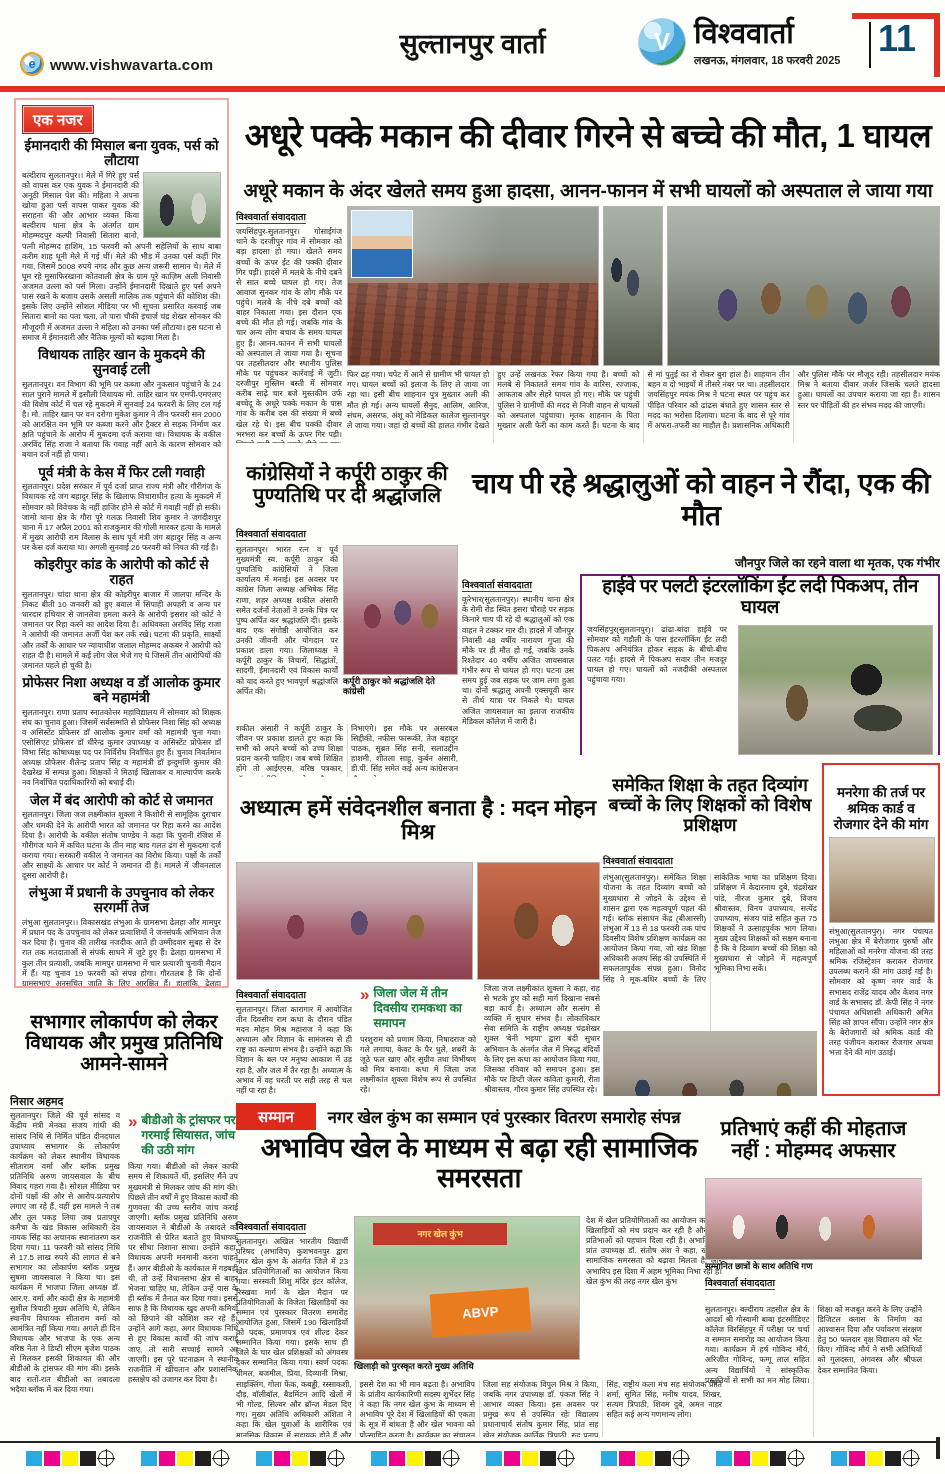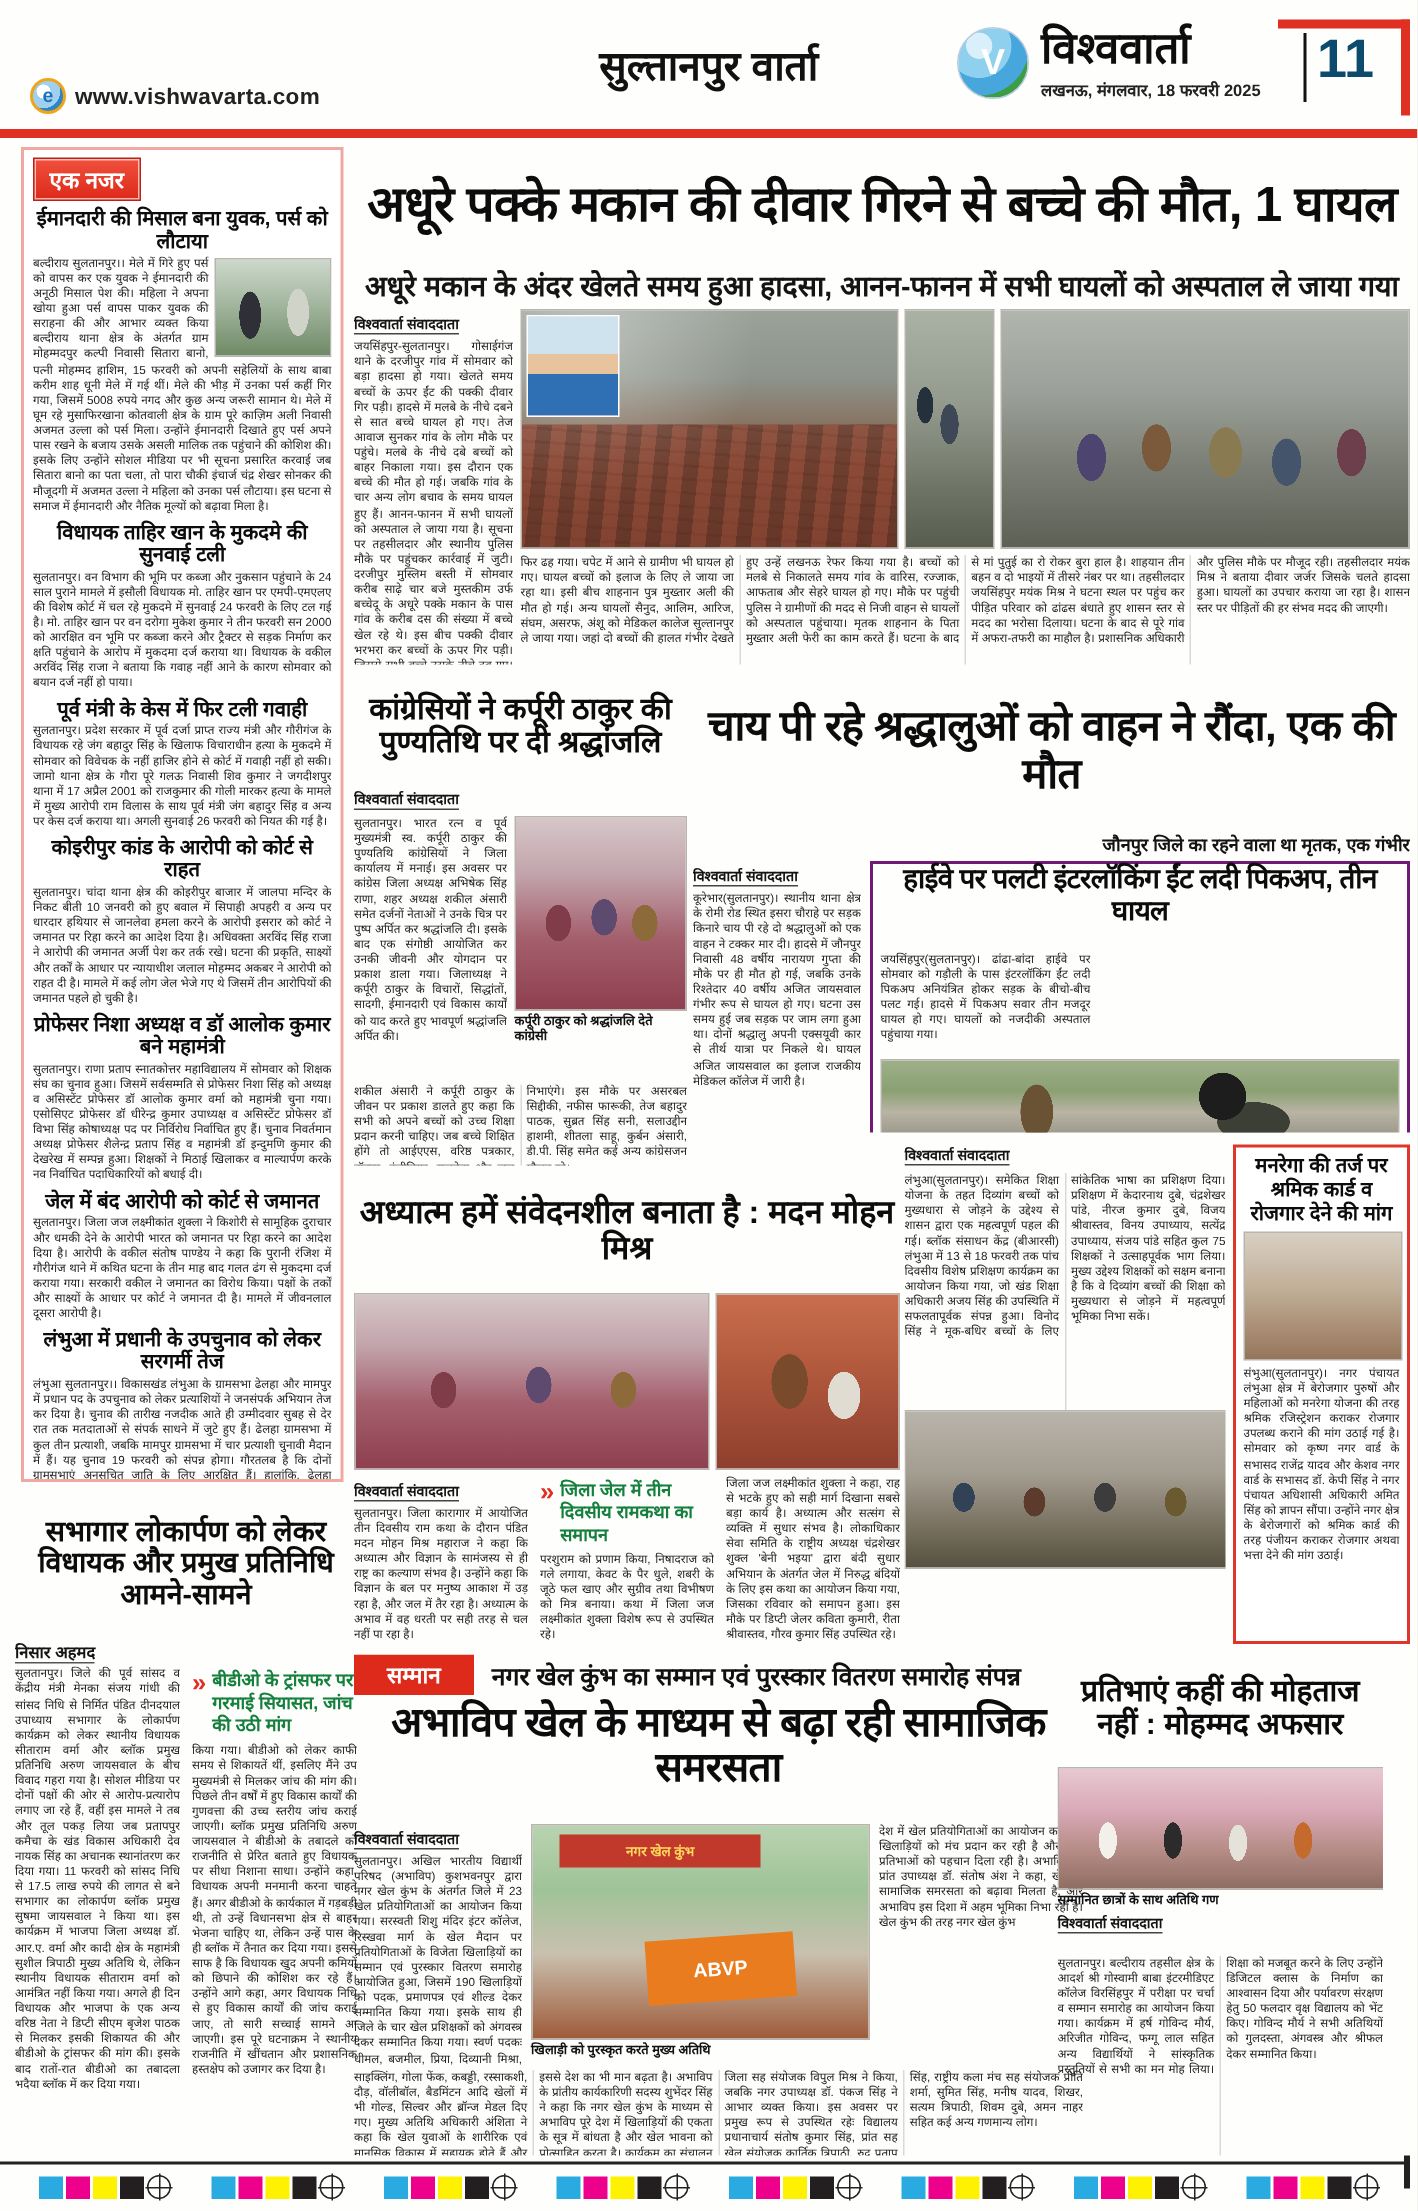--- a/index.html
+++ b/index.html
@@ -124,35 +124,35 @@
   .karp-fig{flex:1;}
   .karp-cont{height:86px;margin-top:3px;}
   
   .tea{left:462px;top:445px;width:478px;height:310px;overflow:hidden;}
   .tea .hl{font-size:28px;letter-spacing:-.4px;}
   .tea-sub{font-size:12px;font-weight:bold;text-align:right;margin:3px 0;}
   .tea-row{display:flex;gap:6px;}
   .tea-c1{width:112px;flex:none;height:246px;}
   .teabox{flex:1;border:2px solid #701a75;padding:0 5px;height:238px;box-sizing:border-box;}
   .teabox .hl{font-size:18.5px;}
-  .teabox-mid{display:flex;gap:11px;height:130px;margin-top:17px;flex-direction:column;}
+  .teabox-mid{display:flex;gap:11px;height:130px;margin-top:7px;}
   .teabox-mid .t{width:140px;flex:none;}
   
   .spirit{left:236px;top:778px;width:364px;height:318px;overflow:hidden;}
   .spirit .hl{font-size:21.5px;}
   .spirit-photos{display:flex;gap:4px;height:118px;margin:4px 0;}
   .spirit-cols{display:flex;gap:8px;height:168px;}
   .spirit-cols .c{width:33.3%;}
   
   .train{left:603px;top:760px;width:214px;height:336px;overflow:hidden;}
   .train .hl{font-size:18px;}
   .train-body{height:158px;margin-top:2px;}
   .train-photo{width:100%;height:104px;}
   
-  .mnrega{left:822px;top:763px;width:118px;height:333px;border:2px solid #e0352a;padding:4px 5px;overflow:hidden;background:#fff;}
+  .mnrega{left:822px;top:763px;width:118px;height:333px;border:2px solid #e0352a;padding:20px 5px;overflow:hidden;background:#fff;}
   .mnrega .hl{font-size:13.5px;line-height:1.18;}
   .mnrega-photo{width:100%;height:84px;margin:4px 0;}
   
   .sports{left:236px;top:1103px;width:486px;height:334px;overflow:hidden;}
   .sports-tagrow{display:flex;align-items:center;gap:12px;}
   .sports-tag{background:linear-gradient(180deg,#ee4b36,#d8261ا7);background:#dd2a1b;color:#fff;font-weight:bold;
       font-size:15px;padding:3px 22px 4px;}
   .sports-kicker{font-weight:bold;font-size:16.5px;color:#101010;}
   .sports .hl{font-size:27px;margin-top:3px;letter-spacing:-.4px;}
   .sports-mid{display:flex;gap:6px;height:160px;margin-top:2px;}
@@ -311,20 +311,21 @@
         </div>
         <div class="bt" style="height:128px;">परशुराम को प्रणाम किया, निषादराज को गले लगाया, केवट के पैर धुले, शबरी के जूठे फल खाए और सुग्रीव तथा विभीषण को मित्र बनाया। कथा में जिला जज लक्ष्मीकांत शुक्ला विशेष रूप से उपस्थित रहे।</div>
       </div>
       <div class="c">
         <div class="bt" style="height:168px;">जिला जज लक्ष्मीकांत शुक्ला ने कहा, राह से भटके हुए को सही मार्ग दिखाना सबसे बड़ा कार्य है। अध्यात्म और सत्संग से व्यक्ति में सुधार संभव है। लोकाधिकार सेवा समिति के राष्ट्रीय अध्यक्ष चंद्रशेखर शुक्ल 'बेनी भइया' द्वारा बंदी सुधार अभियान के अंतर्गत जेल में निरुद्ध बंदियों के लिए इस कथा का आयोजन किया गया, जिसका रविवार को समापन हुआ। इस मौके पर डिप्टी जेलर कविता कुमारी, रीता श्रीवास्तव, गौरव कुमार सिंह उपस्थित रहे।</div>
       </div>
     </div>
   </section>
 
   <section class="abs train">
+    <h2 class="hl">समेकित शिक्षा के तहत दिव्यांग बच्चों के लिए शिक्षकों को विशेष प्रशिक्षण</h2>
     <span class="rep">विश्ववार्ता संवाददाता</span>
     <div class="bt cols2 train-body">लंभुआ(सुलतानपुर)। समेकित शिक्षा योजना के तहत दिव्यांग बच्चों को मुख्यधारा से जोड़ने के उद्देश्य से शासन द्वारा एक महत्वपूर्ण पहल की गई। ब्लॉक संसाधन केंद्र (बीआरसी) लंभुआ में 13 से 18 फरवरी तक पांच दिवसीय विशेष प्रशिक्षण कार्यक्रम का आयोजन किया गया, जो खंड शिक्षा अधिकारी अजय सिंह की उपस्थिति में सफलतापूर्वक संपन्न हुआ। विनोद सिंह ने मूक-बधिर बच्चों के लिए सांकेतिक भाषा का प्रशिक्षण दिया। प्रशिक्षण में केदारनाथ दुबे, चंद्रशेखर पांडे, नीरज कुमार दुबे, विजय श्रीवास्तव, विनय उपाध्याय, सत्येंद्र उपाध्याय, संजय पांडे सहित कुल 75 शिक्षकों ने उत्साहपूर्वक भाग लिया। मुख्य उद्देश्य शिक्षकों को सक्षम बनाना है कि वे दिव्यांग बच्चों की शिक्षा को मुख्यधारा से जोड़ने में महत्वपूर्ण भूमिका निभा सकें।</div>
     <div class="photo ph-meeting train-photo"></div>
     
   </section>
 
   <section class="abs mnrega">
     <h2 class="hl" style="margin:0;">मनरेगा की तर्ज पर श्रमिक कार्ड व रोजगार देने की मांग</h2>
     <div class="photo ph-memo mnrega-photo"></div>
     <div class="bt" style="height:218px;">संभुआ(सुलतानपुर)। नगर पंचायत लंभुआ क्षेत्र में बेरोजगार पुरुषों और महिलाओं को मनरेगा योजना की तरह श्रमिक रजिस्ट्रेशन कराकर रोजगार उपलब्ध कराने की मांग उठाई गई है। सोमवार को कृष्ण नगर वार्ड के सभासद राजेंद्र यादव और केशव नगर वार्ड के सभासद डॉ. केपी सिंह ने नगर पंचायत अधिशासी अधिकारी अमित सिंह को ज्ञापन सौंपा। उन्होंने नगर क्षेत्र के बेरोजगारों को श्रमिक कार्ड की तरह पंजीयन कराकर रोजगार अथवा भत्ता देने की मांग उठाई।</div>

